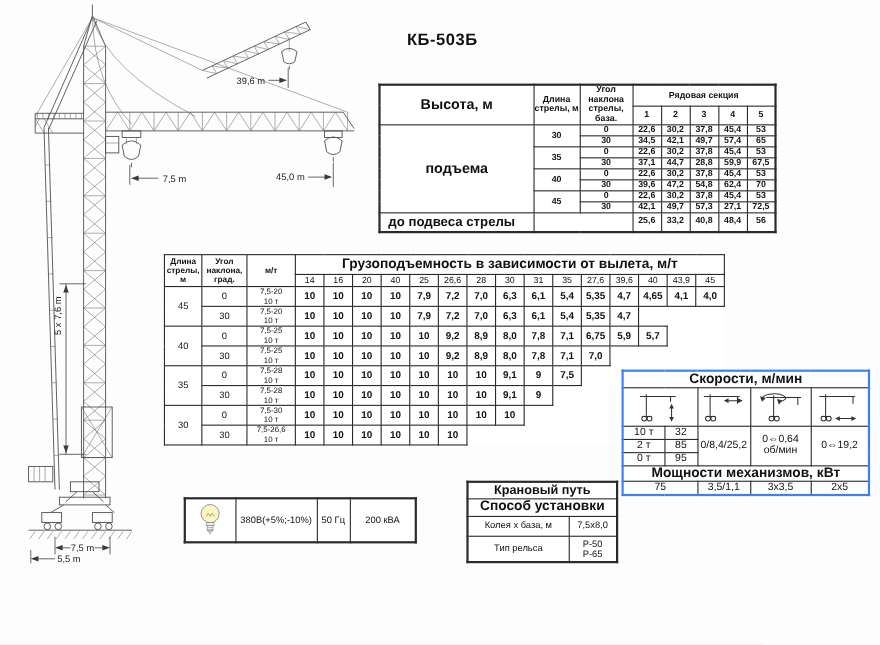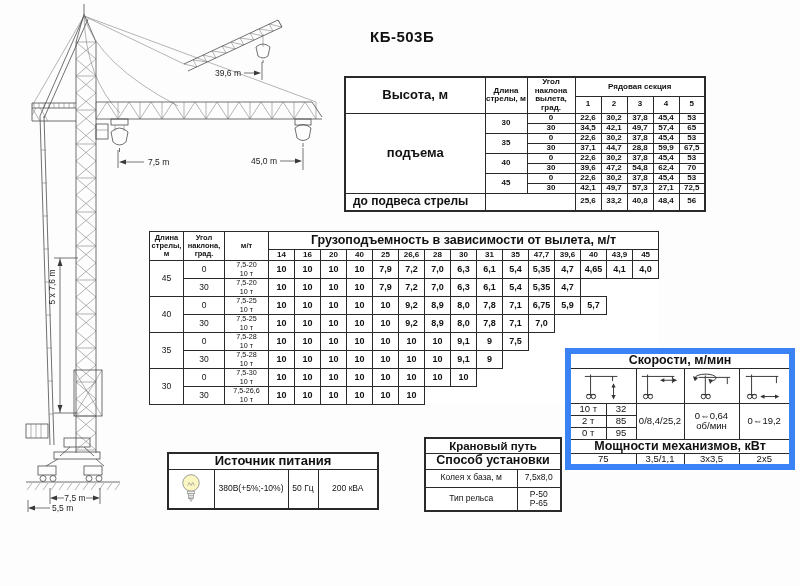--- a/index.html
+++ b/index.html
@@ -13,26 +13,26 @@
   
   .ht{left:344px;top:76px;width:360px;border:2px solid #2a2a2a}
   .ht .big{font-size:13px;font-weight:bold}
   .ht .sh{font-size:8px;font-weight:bold}
   .ht .val{font-size:8px;font-weight:bold}
   .ht .fl{font-size:12px;font-weight:bold;text-align:left;padding-left:7px}
   
   .ct{left:149px;top:231px;width:509px}
   .ct .ch{font-size:7.5px;font-weight:bold}
   .ct .ti{font-size:12.5px;font-weight:bold}
-  .ct .rad{font-size:8px;font-weight:bold}
+  .ct .rad{font-size:8px;font-weight:normal}
   .ct .num{font-size:9px;font-weight:bold}
   .ct .pl{font-size:8.5px}
   .ct .mt{font-size:7.2px;line-height:1.15}
   
-  .st{left:565px;top:348px;width:224px;border:6px solid #3b82f6}
+  .st{left:565px;top:336px;width:224px;border:2px solid #3b82f6}
   .st .ti{font-size:12.5px;font-weight:bold}
   .st .v{font-size:9.5px}
   
   .pt{left:167px;top:452px;width:212px;border:2px solid #2a2a2a}
   .pt .ti{font-size:13px;font-weight:bold}
   .pt .v{font-size:8.5px}
   
   .it{left:424px;top:437px;width:136px;border:2px solid #2a2a2a}
   .it .ti{font-size:12.5px;font-weight:bold}
   .it .st2{font-size:11.5px;font-weight:bold}
@@ -152,21 +152,21 @@
         <col style="width:26px">
         <col style="width:26px">
         <col style="width:26px">
         <col style="width:26px">
         <col style="width:26px">
       </colgroup>
     <tbody>
         <tr style="height:16px">
       <td class="big" rowspan="2">Высота, м</td>
       <td class="sh" rowspan="2">Длина стрелы, м</td>
-      <td class="sh" rowspan="2">Угол наклона вылета, град.</td>
+      <td class="sh" rowspan="2">Угол наклона стрелы, база.</td>
       <td class="sh" colspan="5">Рядовая секция</td>
     </tr>
     <tr style="height:14px">
       <td class="sh">1</td>
       <td class="sh">2</td>
       <td class="sh">3</td>
       <td class="sh">4</td>
       <td class="sh">5</td>
     </tr>
     <tr style="height:10px">
@@ -282,21 +282,21 @@
       <td class="rad">14</td>
       <td class="rad">16</td>
       <td class="rad">20</td>
       <td class="rad">40</td>
       <td class="rad">25</td>
       <td class="rad">26,6</td>
       <td class="rad">28</td>
       <td class="rad">30</td>
       <td class="rad">31</td>
       <td class="rad">35</td>
-      <td class="rad">47,7</td>
+      <td class="rad">27,6</td>
       <td class="rad">39,6</td>
       <td class="rad">40</td>
       <td class="rad">43,9</td>
       <td class="rad">45</td>
     </tr>
     <tr style="height:18px">
       <td class="pl" rowspan="2">45</td>
       <td class="pl">0</td>
       <td class="mt pre">7,5-20
 10 т</td>
@@ -516,23 +516,20 @@
     </table>
 
   <table class="t pt">
     <colgroup>
         <col style="width:46px">
         <col style="width:74px">
         <col style="width:30px">
         <col style="width:60px">
       </colgroup>
     <tbody>
-        <tr style="height:16px">
-      <td class="ti" colspan="4">Источник питания</td>
-    </tr>
     <tr style="height:40px">
       <td>
         <svg class="bicon" viewBox="0 0 30 40">
           <circle cx="15" cy="13" r="9.5" fill="#fbf6c2" stroke="#8f8f8f" stroke-width="1"></circle>
           <path d="M11 16 L13 12.5 L15 16 L17 12.5 L19 16" fill="none" stroke="#8f8f8f" stroke-width=".8"></path>
           <rect x="11" y="22.5" width="8" height="3" fill="#eee" stroke="#8f8f8f" stroke-width=".8"></rect>
           <rect x="12" y="25.5" width="6" height="5.5" fill="#f6f6f6" stroke="#8f8f8f" stroke-width=".8"></rect>
           <path d="M12 27.5h6M12 29.5h6" fill="none" stroke="#8f8f8f" stroke-width=".7"></path>
           <path d="M13 31 L17 31 L15 34.5 Z" fill="#ddd" stroke="#8f8f8f" stroke-width=".7"></path>
         </svg>

